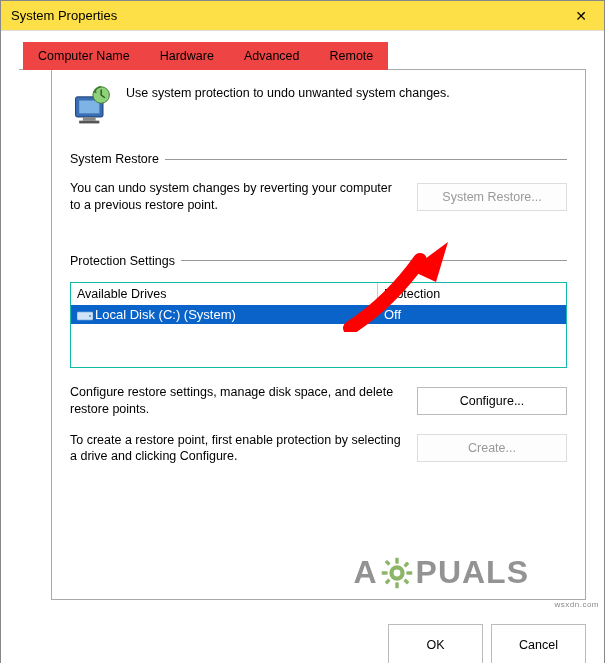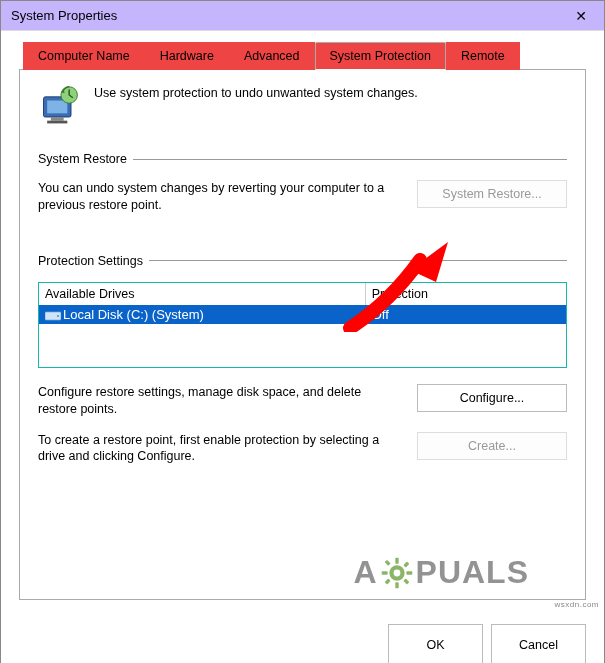--- a/index.html
+++ b/index.html
@@ -17,21 +17,21 @@
     width: 605px;
     border: 1px solid #888;
     background: #fff;
   }
   .titlebar {
     display: flex;
     align-items: center;
     justify-content: space-between;
     height: 30px;
     padding: 0 0 0 10px;
-    background: #c4b5fd;
+    background: #fde047;
     border-bottom: 1px solid #ddd;
   }
   .titlebar-title { font-size: 13px; }
   .close-btn {
     width: 46px;
     height: 30px;
     display: flex;
     align-items: center;
     justify-content: center;
     font-size: 14px;
@@ -58,20 +58,21 @@
     border: 1px solid #aaa;
     border-bottom: 1px solid #fff;
     border-radius: 2px 2px 0 0;
     z-index: 2;
   }
   .tabpane {
     border: 1px solid #aaa;
     border-top: none;
     padding: 14px 18px 12px 18px;
     min-height: 530px;
+    margin-left: 32px;
   }
   .intro {
     display: flex;
     align-items: flex-start;
     gap: 12px;
     margin-bottom: 24px;
   }
   .restore-icon {
     width: 44px; height: 44px;
     flex-shrink: 0;
@@ -87,20 +88,21 @@
     padding-right: 6px;
     white-space: nowrap;
   }
   .group-line {
     flex: 1;
     border-top: 1px solid #999;
     height: 0;
   }
   .row {
     display: flex;
+    align-items: center;
     justify-content: space-between;
     gap: 14px;
     margin-bottom: 14px;
   }
   .row .text {
     flex: 1;
     font-size: 12.5px;
     line-height: 1.35;
   }
   .btn {
@@ -191,21 +193,20 @@
     <div class="close-btn">
       <span>✕</span>
     </div>
   </div>
 
   <div class="content">
     <div class="tabs">
       <div class="tab">Computer Name</div>
       <div class="tab">Hardware</div>
       <div class="tab">Advanced</div>
-      <div class="tab active">System Protection</div>
       <div class="tab">Remote</div>
     </div>
 
     <div class="tabpane">
 
       <div class="intro">
         <svg class="restore-icon" viewBox="0 0 48 48">
           <rect x="6" y="14" width="30" height="22" rx="2" fill="#3a6db3" stroke="#183a6e"></rect>
           <rect x="10" y="18" width="22" height="14" fill="#7eb3e6"></rect>
           <rect x="14" y="36" width="14" height="4" fill="#888"></rect>

